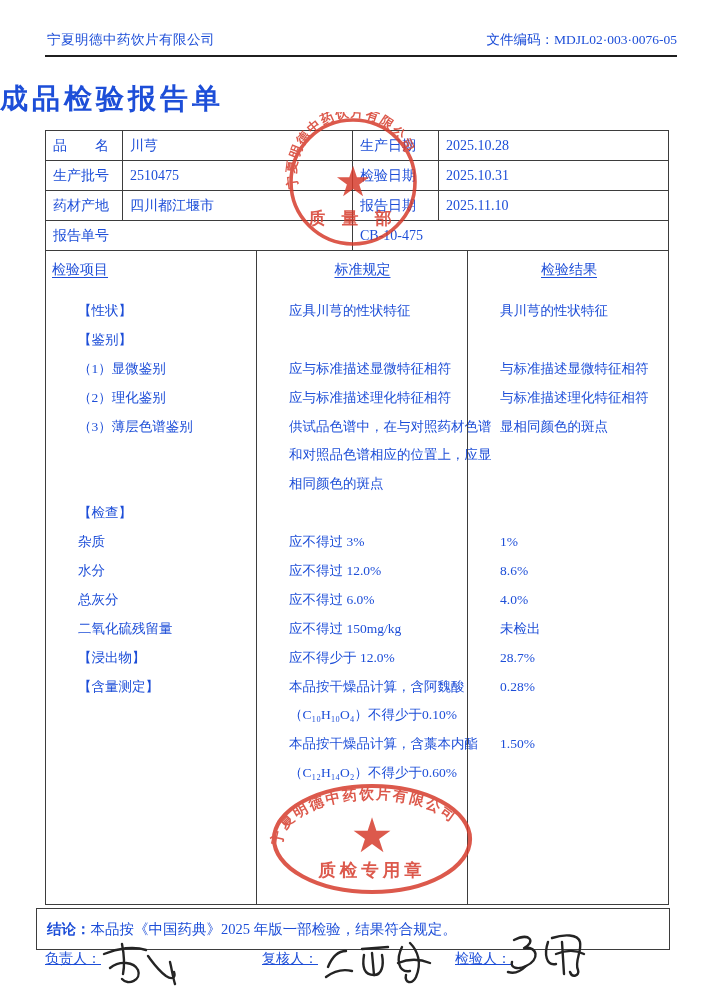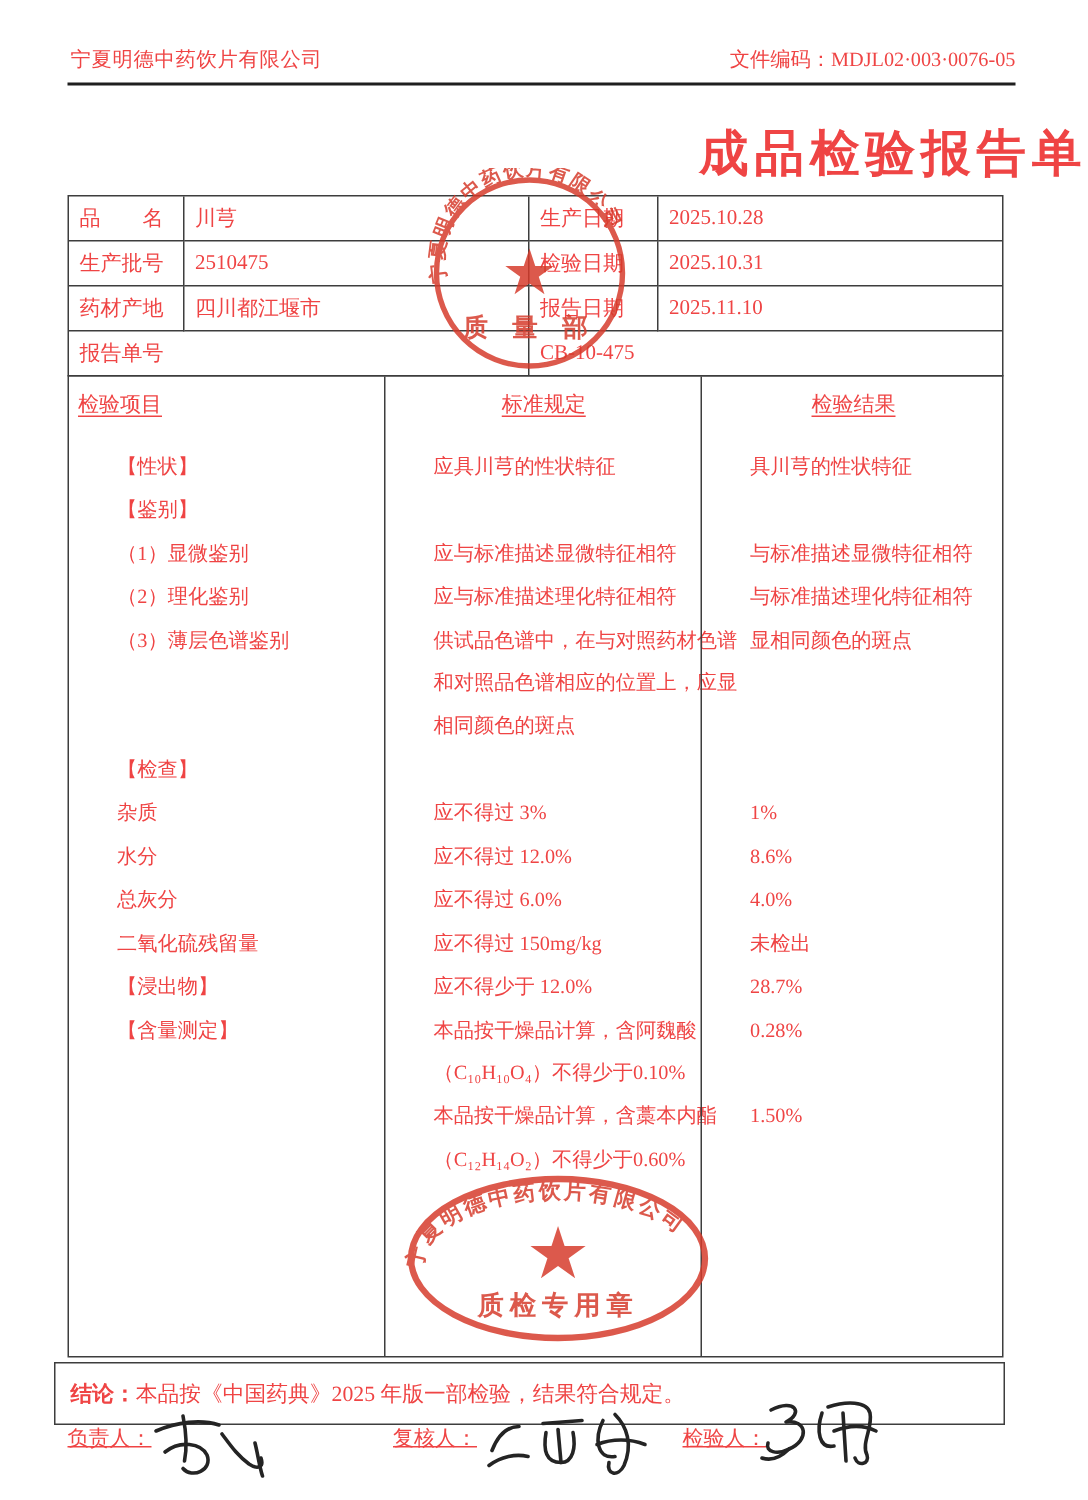--- a/index.html
+++ b/index.html
@@ -1,26 +1,26 @@
 <!DOCTYPE html>
 <html><head>
 <meta charset="utf-8">
 <style>
   * { margin:0; padding:0; box-sizing:border-box; }
   html,body { background:#ffffff; }
   .page {
     position:relative; width:725px; height:1000px; background:#fff;
-    font-family:"Liberation Serif","DejaVu Serif",serif; color:#ef4444; overflow:hidden;
+    font-family:"Liberation Serif","DejaVu Serif",serif; color:#1d4ed8; overflow:hidden;
   }
   
   .hdr-company { position:absolute; left:47px; top:31px; font-size:13.5px; letter-spacing:.5px; }
   .hdr-code    { position:absolute; right:48px; top:31px; font-size:13.5px; }
   .hdr-rule    { position:absolute; left:45px; top:55px; width:632px; height:2px; background:#1f1f1f; }
-  .title { position:absolute; left:0; top:80px; width:100%; text-align:right;
-           font-size:33px; font-weight:bold; letter-spacing:4px; }
+  .title { position:absolute; left:0; top:80px; width:100%; text-align:left;
+           font-size:28px; font-weight:bold; letter-spacing:4px; }
   
   .info-table { position:absolute; left:45px; top:130px; width:624px; height:121px;
     border:1px solid #3d3d3d; display:grid;
     grid-template-columns:77px 230px 86px 229px; grid-template-rows:30px 30px 30px 29px; }
   .info-table .cell { border-right:1px solid #3d3d3d; border-bottom:1px solid #3d3d3d;
     display:flex; align-items:center; padding-left:7px; font-size:14px; white-space:nowrap; }
   .info-table .no-r { border-right:none; }
   .info-table .no-b { border-bottom:none; }
   .span2a { grid-column:1 / 3; }
   .span2b { grid-column:3 / 5; }

